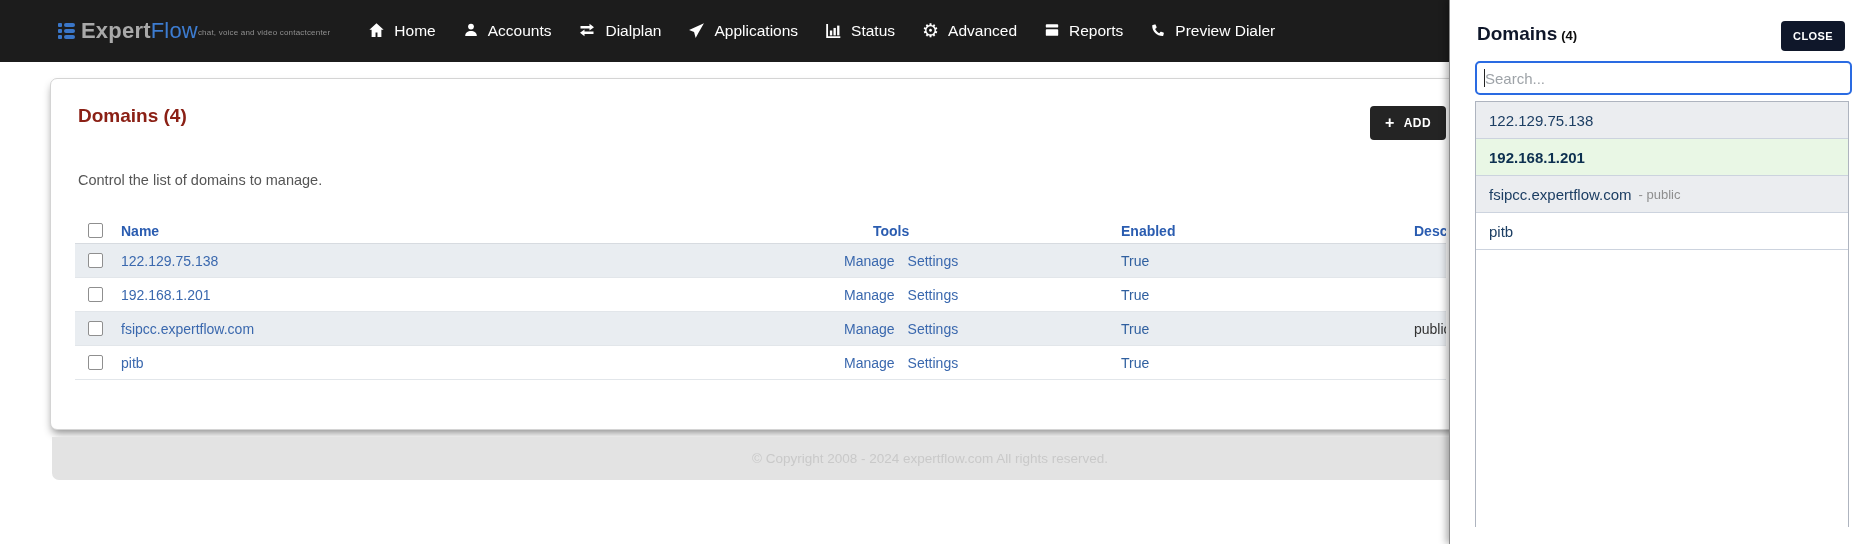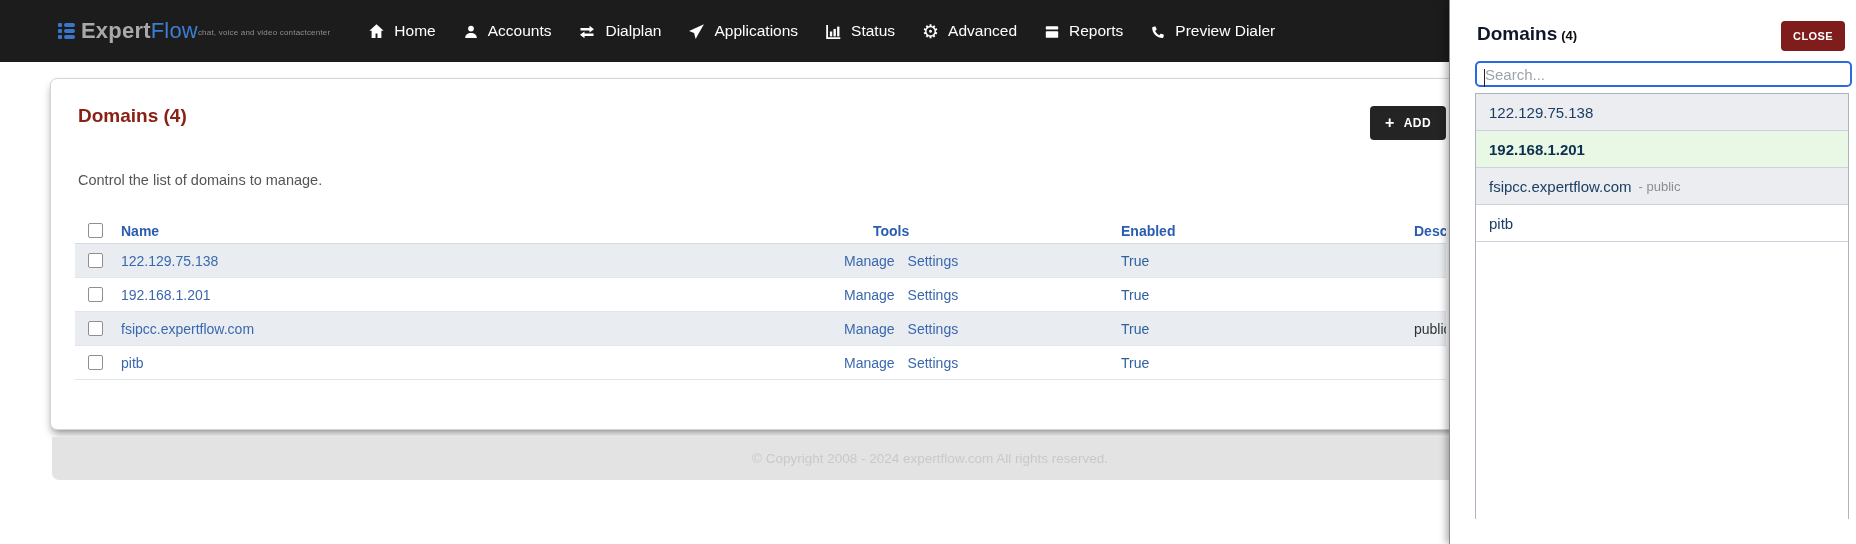--- a/index.html
+++ b/index.html
@@ -14,21 +14,21 @@
   .logo-icon .row { display:flex; gap:2px; align-items:center; }
   .logo-icon .dot { width:4px; height:4px; border-radius:1px; background:#3a76c8; }
   .logo-icon .bar { width:11px; height:4px; border-radius:2px; background:#3a76c8; }
   .logo-texts { display:flex; align-items:center; }
   .logo-line { font-size:22px; line-height:22px; letter-spacing:.2px; }
   .logo-line .primary { font-weight:bold; color:#a9a9a9; }
   .logo-line .secondary { color:#3d7cd0; }
   .logo-tagline { font-size:8px; color:#8f8f8f; margin-top:2px; letter-spacing:.2px; }
 
   .nav-items { display:flex; align-items:center; margin-left:38px; gap:27px; }
-  .nav-item { display:flex; align-items:flex-end; gap:9px; color:#fff; font-size:15.5px;
+  .nav-item { display:flex; align-items:flex-start; gap:9px; color:#fff; font-size:15.5px;
               cursor:pointer; white-space:nowrap; }
   .nav-item svg { display:block; }
   .gear-glyph { font-size:19px; line-height:17px; color:#fff; }
 
   
   .main { position:absolute; top:62px; left:0; width:1856px; height:482px; background:#fff; }
 
   .card { position:absolute; top:16px; left:50px; width:1411px; height:352px;
           background:#fff; border:1px solid #d4d4d4; border-radius:7px;
           box-shadow:0 5px 8px -2px rgba(0,0,0,.45); overflow:hidden; }
@@ -64,26 +64,26 @@
   .footer-strip { position:absolute; top:375px; left:52px; width:1756px; height:43px;
                   background:#e3e3e3; border-radius:0 0 7px 7px; text-align:center;
                   line-height:43px; font-size:13.5px; color:#c9c9c9; }
 
   
   .panel { position:absolute; top:0; right:0; width:407px; height:544px; background:#fff;
            border-left:1px solid #8a8a8a; box-shadow:-3px 0 7px rgba(0,0,0,.3); }
   .panel-header { position:relative; padding:23px 12px 0 27px; }
   .panel-title { font-size:19px; font-weight:bold; color:#0f172a; }
   .panel-count { font-size:13px; font-weight:bold; color:#0d0d0d; margin-left:4px; }
-  .close-button { position:absolute; top:21px; right:11px; background:#7f1d1d; color:#fff;
+  .close-button { position:absolute; top:21px; right:11px; background:#0f172a; color:#fff;
                   border:none; border-radius:4px; padding:9px 12px; font-size:11px;
                   font-weight:bold; letter-spacing:.4px; cursor:pointer;
                   font-family:"Liberation Sans", sans-serif; }
   .search-wrap { position:relative; margin:16px 5px 0 25px; }
-  .search-input { width:377px; height:26px; border:2px solid #2a6be2; border-radius:5px;
+  .search-input { width:377px; height:34px; border:2px solid #2a6be2; border-radius:5px;
                   padding:0 8px; font-size:15px; color:#444; outline:none;
                   font-family:"Liberation Sans", sans-serif; }
   .search-input::placeholder { color:#9ea3a8; }
   .search-caret { position:absolute; left:9px; top:8px; width:1px; height:18px; background:#222; }
   .domain-list { margin:6px 8px 0 25px; width:374px; height:calc(544px - 160px - -42px);
                  height:426px; border:1px solid #aeb4bf; border-bottom:none; background:#fff; }
   .domain-item { height:37px; display:flex; align-items:center; padding:0 13px;
                  font-size:15px; color:#1c3e63; border-bottom:1px solid #ccd3de;
                  cursor:pointer; white-space:nowrap; }
   .domain-item.alt { background:#ebedf0; }

